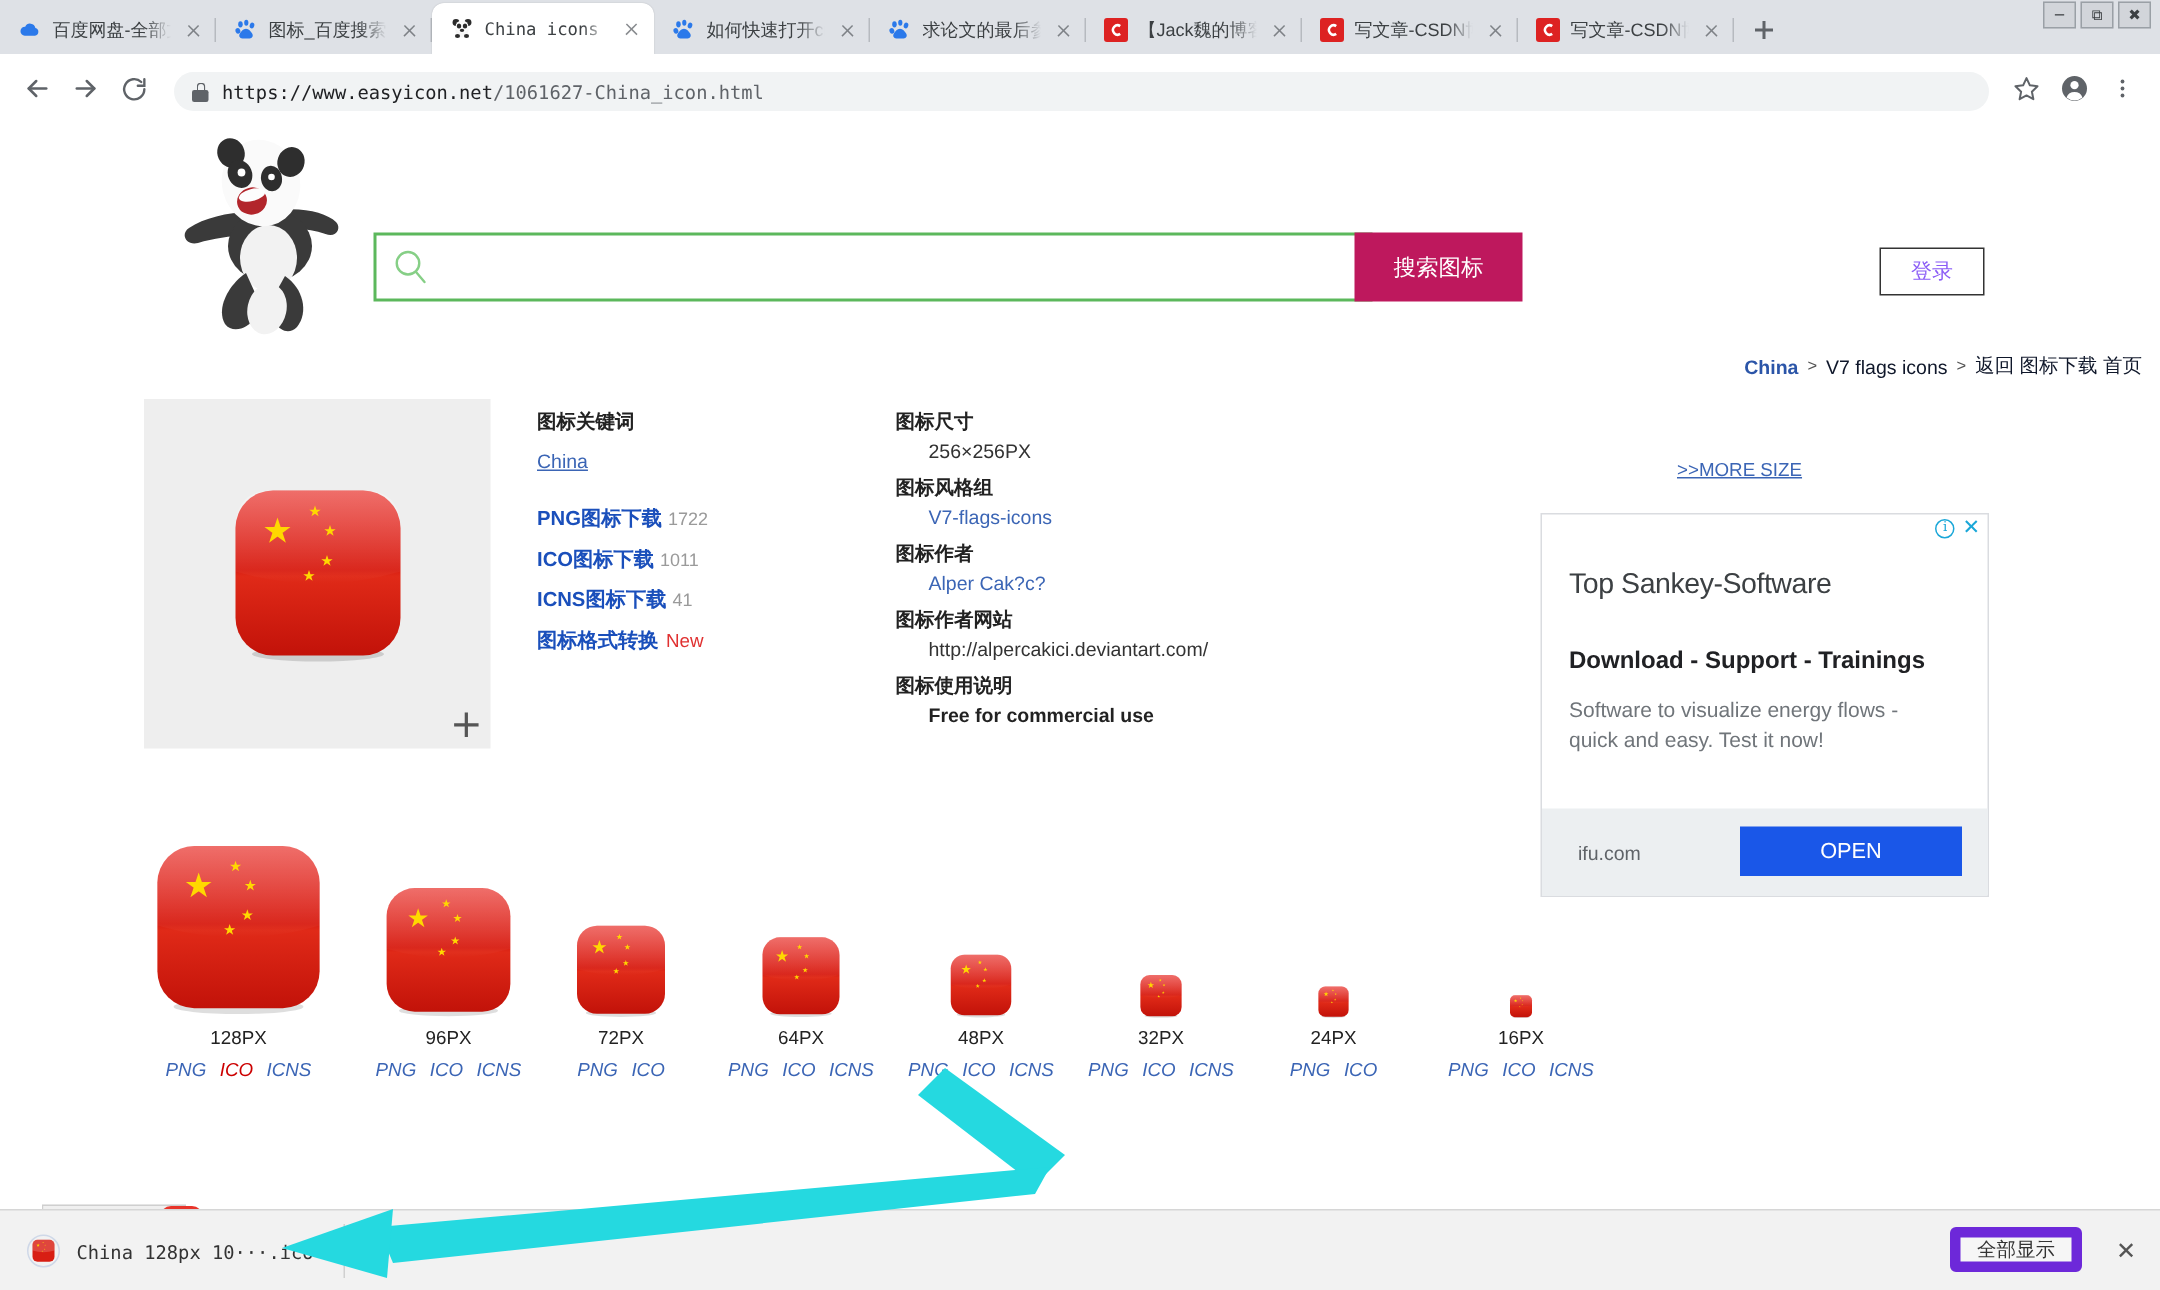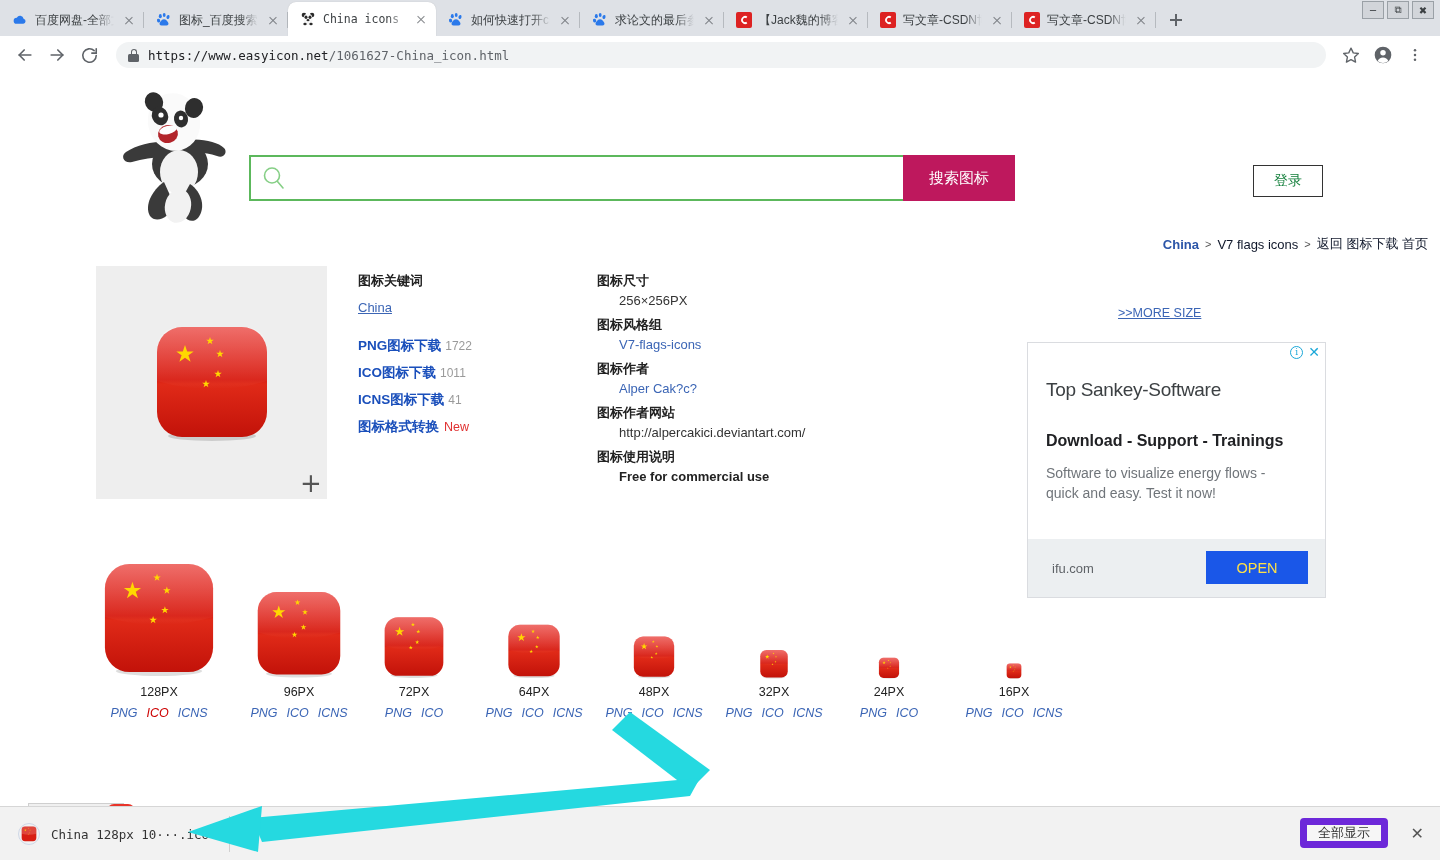--- a/index.html
+++ b/index.html
@@ -66,21 +66,21 @@
     position: absolute; right: 6px; top: 1px; display: flex; gap: 3px;
   }
   .wc {
     width: 22px; height: 18px; border: 1px solid #9aa0a6; background: #d2d5da;
     font-size: 10px; color: #3c4043; display:flex; align-items:center;
     justify-content:center; font-family: "DejaVu Sans", sans-serif;
   }
 
   #toolbar {
     position: absolute; left:0; top: 36px; width: 1440px; height: 38px;
-    background: #fff; display:flex; align-items:center; padding: 0 10px;
+    background: #fff; display:flex; align-items:flex-end; padding: 0 10px;
     gap: 2px;
   }
   .nav-btn {
     width: 30px; height: 30px; display:flex; align-items:center;
     justify-content:center; color:#5f6368; font-size:19px;
     font-family:"DejaVu Sans", sans-serif;
   }
   #omnibox {
     flex: 1; height: 26px; background:#f1f3f4; border-radius:13px;
     margin: 0 8px 0 10px; display:flex; align-items:center; padding: 0 12px;
@@ -126,21 +126,21 @@
     font-family:"Liberation Sans", sans-serif; color:#333; background:transparent;
   }
   #search-btn {
     position:absolute; left:903px; top:81px; width:112px; height:46px;
     background:#be185d; color:#fff; border:none; font-size:15px;
     font-family:"Liberation Sans", sans-serif; cursor:pointer;
     display:flex; align-items:center; justify-content:center;
   }
   #login-btn {
     position:absolute; left:1253px; top:91px; width:70px; height:32px;
-    border:1px solid #333; background:#fff; color:#15803d; font-size:14px;
+    border:1px solid #333; background:#fff; color:#8b5cf6; font-size:14px;
     font-family:"Liberation Sans", sans-serif;
     display:flex; align-items:center; justify-content:center; cursor:pointer;
   }
 
   
   #breadcrumb {
     position:absolute; right:12px; top:161px; font-size:13px; color:#3b65b5;
     white-space:nowrap; display:flex; align-items:center; gap:6px;
     font-family:"Liberation Sans", sans-serif;
   }
@@ -188,22 +188,22 @@
     font-family:"DejaVu Sans", sans-serif;}
   #ad-title { position:absolute; left:18px; top:36px; width:270px; font-size:19px;
     color:#3c4043; font-weight:normal; letter-spacing:-0.3px;}
   #ad-sub { position:absolute; left:18px; top:89px; width:270px; font-size:16px;
     font-weight:bold; color:#202124;}
   #ad-body { position:absolute; left:18px; top:120px; width:250px; font-size:14px;
     color:#70757a; line-height:20px;}
   #ad-foot { position:absolute; left:0; bottom:0; width:297px; height:58px;
     background:#eceff1; display:flex; align-items:center; }
   #ad-domain { font-size:13px; color:#5f6368; margin-left:24px; }
-  #ad-open-btn { position:absolute; right:17px; top:12px; width:102px; height:33px;
-    background:#1a57e8; color:#fde047; font-size:14.5px; display:flex;
+  #ad-open-btn { position:absolute; right:17px; top:12px; width:148px; height:33px;
+    background:#1a57e8; color:#ffffff; font-size:14.5px; display:flex;
     align-items:center; justify-content:center; }
 
   
   #size-row { position:absolute; left:96px; top:455px; width:1240px; height:260px; }
   .size-cell { position:absolute; text-align:center; }
   .size-thumb-wrap { display:flex; align-items:flex-end; justify-content:center; }
   .size-label { font-size:12.5px; color:#222; margin-top:6px;
     font-family:"Liberation Sans", sans-serif; }
   .fmt-row { margin-top:7px; font-size:12.5px; display:flex; gap:9px;
     justify-content:center; font-family:"Liberation Sans", sans-serif;font-style:italic; }

